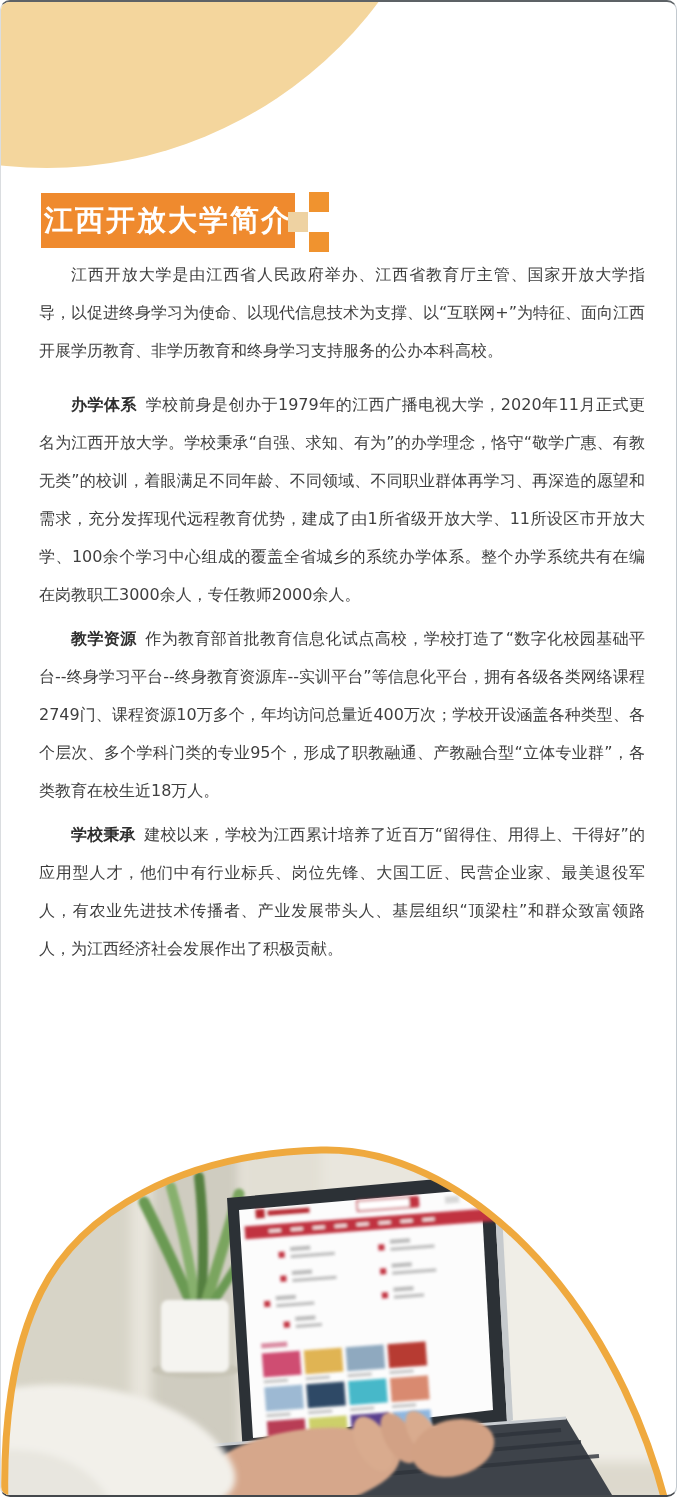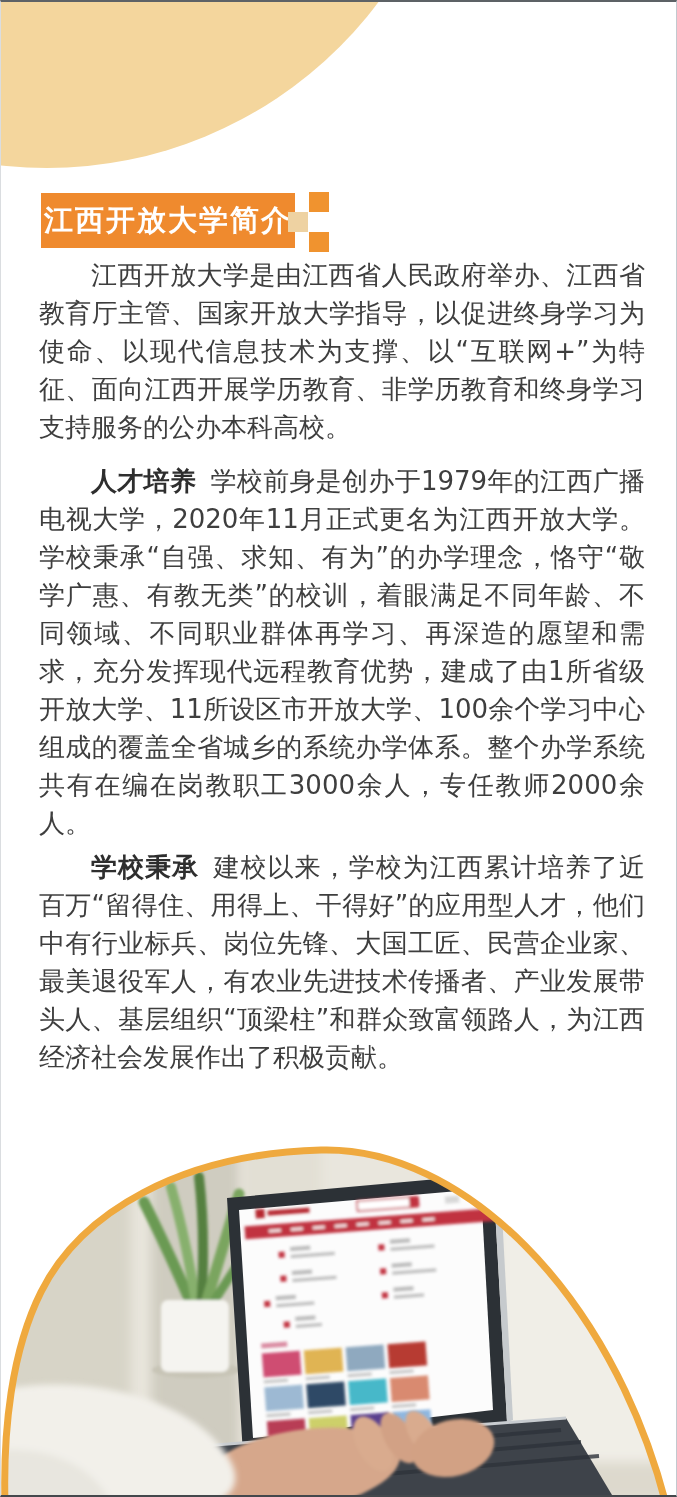--- a/index.html
+++ b/index.html
@@ -7,20 +7,21 @@
     position:relative;
     width:677px;height:1497px;
     box-sizing:border-box;
     background:#ffffff;
     overflow:hidden;
     border-top:2px solid #5d6266;
     border-bottom:2px solid #44484c;
     border-right:1px solid #c2c9cf;
     border-left:1px solid #dadde0;
     font-family:"DejaVu Sans","Liberation Sans",sans-serif;
+    border-radius:10px;
   }
   
   .top-curve{
     position:absolute;
     left:-368px;top:-662px;
     width:828px;height:828px;
     border-radius:50%;
   }
   
   .banner{
@@ -29,21 +30,21 @@
     display:flex;align-items:center;justify-content:center;
   }
   .banner-title{
     color:#ffffff;font-size:29px;font-weight:bold;
     letter-spacing:2px;line-height:1;
   }
   .sq{position:absolute;width:20px;height:20px;}
   
   .body-text{
     position:absolute;left:38px;top:254px;width:606px;
-    color:#3e3e3e;font-size:26px;line-height:38px;
+    color:#3e3e3e;font-size:16px;line-height:38px;
     text-align:justify;
   }
   .body-text p{margin:0;text-indent:2em;}
   .body-text p.first{margin-bottom:16px;}
   .body-text p.gap{margin-top:6px;}
   .sec-head{font-weight:bold;margin-right:0.55em;color:#2e2e2e;}
   
   .photo-wrap{position:absolute;left:0;top:1130px;width:677px;height:367px;}
 </style>
 </head>
@@ -56,21 +57,22 @@
   <div class="banner" style="background:#ef8a2e;">
     <span class="banner-title">江西开放大学简介</span>
   </div>
 
   <div class="sq" style="left:308px;top:190px;background:#f0932f;"></div>
   <div class="sq" style="left:287px;top:210px;background:#eed2a2;"></div>
   <div class="sq" style="left:308px;top:230px;background:#f0932f;"></div>
 
   <div class="body-text">
     <p class="first"><span>江西开放大学是由江西省人民政府举办、江西省教育厅主管、国家开放大学指导，以促进终身学习为使命、以现代信息技术为支撑、以“互联网+”为特征、面向江西开展学历教育、非学历教育和终身学习支持服务的公办本科高校。</span></p>
-    <p><b class="sec-head">人才培养</b><span>学校前身是创办于1979年的江西广播电视大学，2020年11月正式更名为江西开放大学。学校秉承“自强、求知、有为”的办学理念，恪守“敬学广惠、有教无类”的校训，着眼满足不同年龄、不同领域、不同职业群体再学习、再深造的愿望和需求，充分发挥现代远程教育优势，建成了由1所省级开放大学、11所设区市开放大学、100余个学习中心组成的覆盖全省城乡的系统办学体系。整个办学系统共有在编在岗教职工3000余人，专任教师2000余人。</span></p>
+    <p><b class="sec-head">办学体系</b><span>学校前身是创办于1979年的江西广播电视大学，2020年11月正式更名为江西开放大学。学校秉承“自强、求知、有为”的办学理念，恪守“敬学广惠、有教无类”的校训，着眼满足不同年龄、不同领域、不同职业群体再学习、再深造的愿望和需求，充分发挥现代远程教育优势，建成了由1所省级开放大学、11所设区市开放大学、100余个学习中心组成的覆盖全省城乡的系统办学体系。整个办学系统共有在编在岗教职工3000余人，专任教师2000余人。</span></p>
+    <p class="gap"><b class="sec-head">教学资源</b><span>作为教育部首批教育信息化试点高校，学校打造了“数字化校园基础平台--终身学习平台--终身教育资源库--实训平台”等信息化平台，拥有各级各类网络课程2749门、课程资源10万多个，年均访问总量近400万次；学校开设涵盖各种类型、各个层次、多个学科门类的专业95个，形成了职教融通、产教融合型“立体专业群”，各类教育在校生近18万人。</span></p>
     <p class="gap"><b class="sec-head">学校秉承</b><span>建校以来，学校为江西累计培养了近百万“留得住、用得上、干得好”的应用型人才，他们中有行业标兵、岗位先锋、大国工匠、民营企业家、最美退役军人，有农业先进技术传播者、产业发展带头人、基层组织“顶梁柱”和群众致富领路人，为江西经济社会发展作出了积极贡献。</span></p>
   </div>
 
   <div class="photo-wrap">
     <svg width="677" height="367" viewBox="0 0 677 367">
       <defs>
         <clipPath id="domeClip">
           <path d="M 4,372 C 2,300 10,220 40,160 C 80,80 180,22 320,18 C 460,14 610,160 665,372 Z"></path>
         </clipPath>
         <filter id="b6" x="-30%" y="-30%" width="160%" height="160%">

